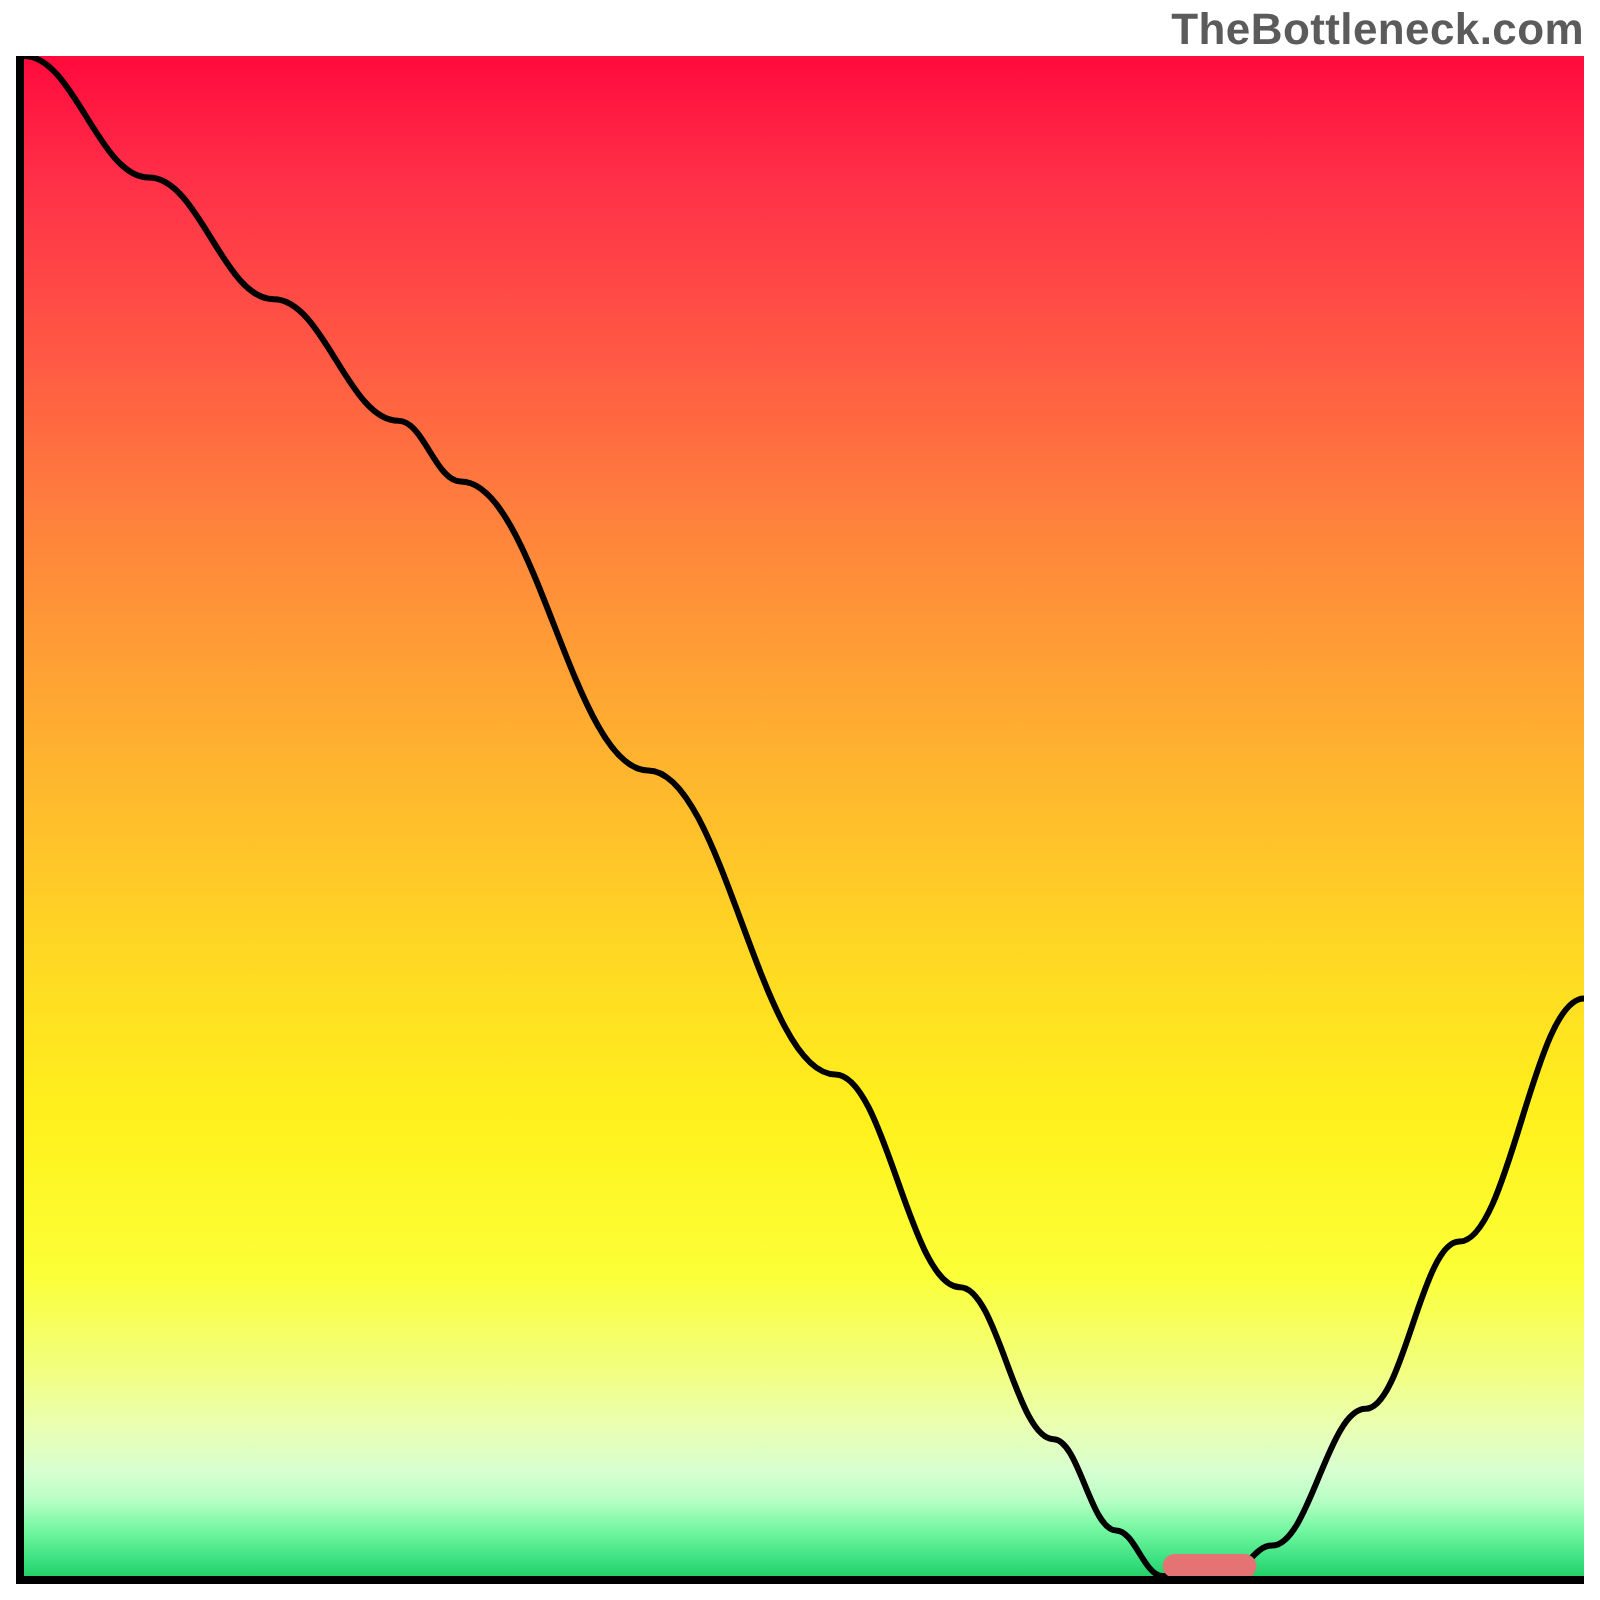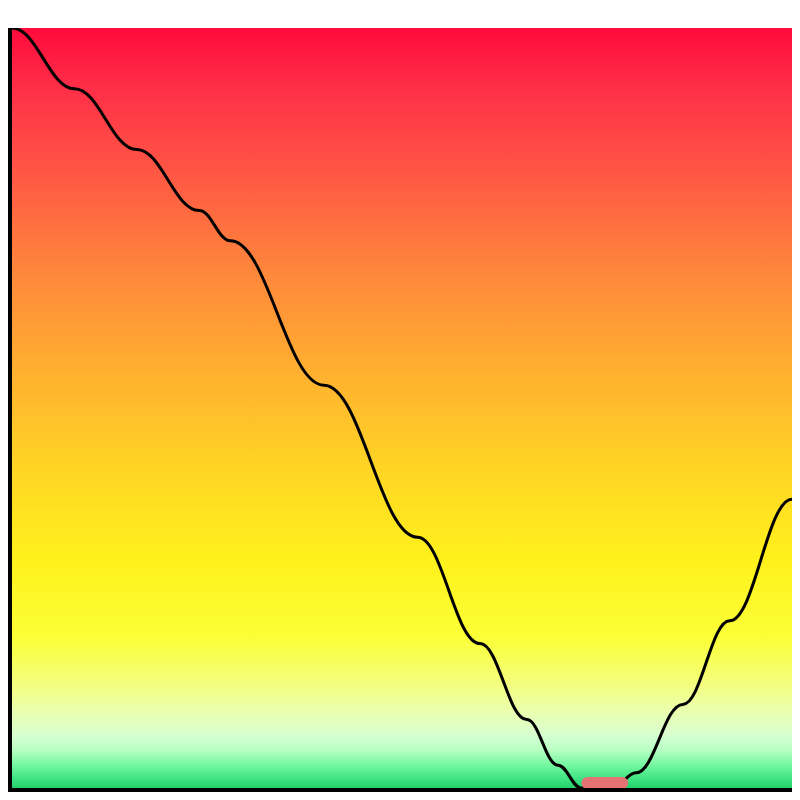--- a/index.html
+++ b/index.html
@@ -65,20 +65,21 @@
     left: 0;
     top: 0;
     width: 100%;
     height: 100%;
   }
 </style>
 </head>
 <body>
 
 <div class="container">
+  <div class="watermark">TheBottleneck.com</div>
 
   <div class="plot-frame">
     <div class="gradient-bg"></div>
     <svg class="curve" viewBox="0 0 780 760" preserveAspectRatio="none">
       <path fill="none" stroke="#000000" stroke-width="3" stroke-linecap="round" stroke-linejoin="round" d="M 0.0 0.0 C 25.0 0.0, 37.4 60.8, 62.4 60.8 C 87.4 60.8, 99.8 121.6, 124.8 121.6 C 149.8 121.6, 162.2 182.4, 187.2 182.4 C 199.7 182.4, 205.9 212.8, 218.4 212.8 C 255.8 212.8, 274.6 357.2, 312.0 357.2 C 349.4 357.2, 368.2 509.2, 405.6 509.2 C 430.6 509.2, 443.0 615.6, 468.0 615.6 C 486.7 615.6, 496.1 691.6, 514.8 691.6 C 527.3 691.6, 533.5 737.2, 546.0 737.2 C 555.4 737.2, 560.0 760.0, 569.4 760.0 C 581.9 760.0, 588.1 760.0, 600.6 760.0 C 610.0 760.0, 614.6 744.8, 624.0 744.8 C 642.7 744.8, 652.1 676.4, 670.8 676.4 C 689.5 676.4, 698.9 592.8, 717.6 592.8 C 742.6 592.8, 755.0 471.2, 780.0 471.2" id="curve-path"></path>
       <rect fill="#e57373" rx="6" ry="6" id="marker-rect" x="569.4" y="749.0" width="46.8" height="12"></rect>
     </svg>
   </div>
 </div>
 

